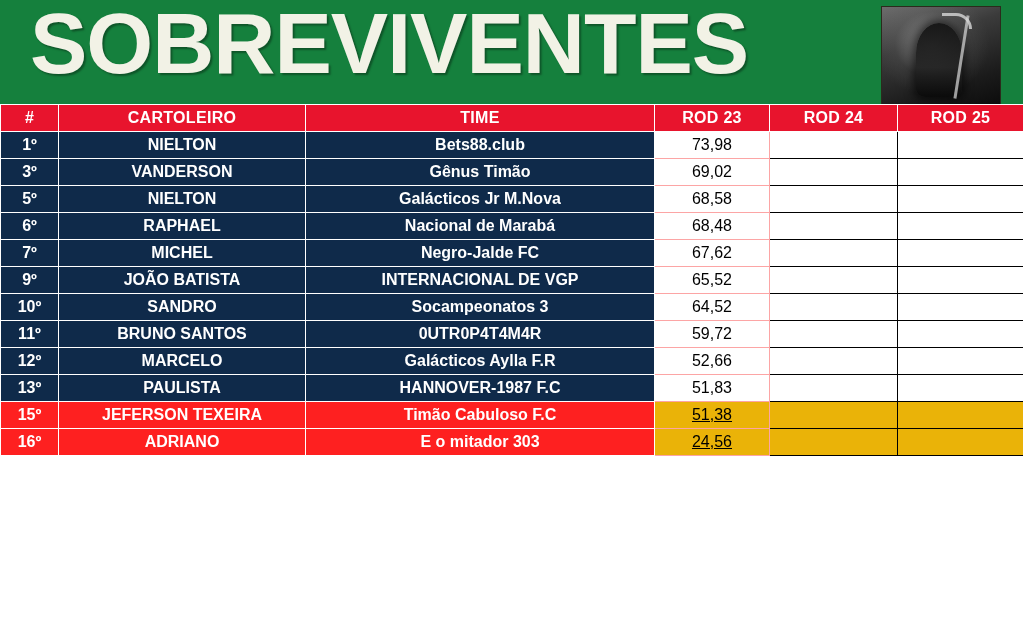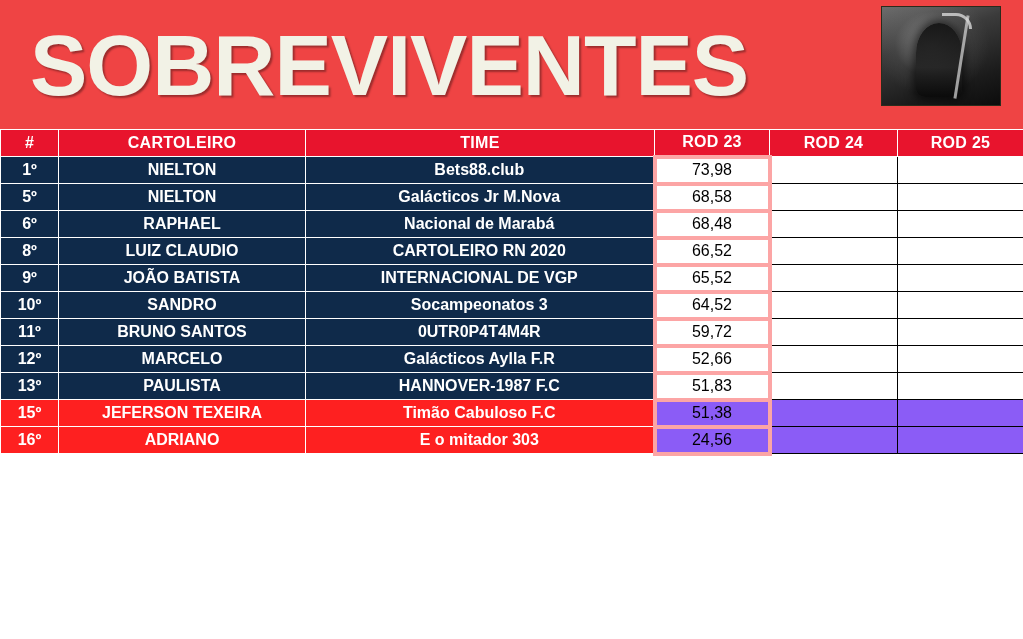--- a/index.html
+++ b/index.html
@@ -13,24 +13,23 @@
   #app {
     position: relative;
     width: 1023px;
     height: 639px;
     background: #ffffff;
   }
 
   
   .banner {
     position: relative;
-    height: 129px;
-    background: #ef4444;
+    height: 104px;
+    background: #15803d;
     display: flex;
-    align-items: center;
     overflow: hidden;
   }
   .banner-title {
     flex: 1 1 auto;
     color: #f2f2e6;
     font-size: 86px;
     font-weight: bold;
     letter-spacing: -1px;
     line-height: 1;
     padding-left: 30px;
@@ -105,30 +104,30 @@
     font-weight: bold;
     text-align: center;
     color: #ffffff;
     background: #0f2a4a;
     white-space: nowrap;
     overflow: hidden;
   }
   table.rank td.score {
     background: #ffffff;
     color: #000000;
-    border: 4px solid #fca5a5;
+    border: 1px solid #fca5a5;
     font-weight: normal;
     margin-left: 16px;
   }
   table.rank td.empty {
     background: #ffffff;
     border: 1px solid #000000;
   }
   tr.elim td { background: #fe2020; color: #ffffff; text-align: center; }
-  tr.elim td.score, tr.elim td.empty { background:#8b5cf6; color:#000; }
+  tr.elim td.score, tr.elim td.empty { background:#eab308; color:#000;text-decoration:underline; }
 </style>
 </head>
 <body>
 
 <div id="app">
 
   <div class="banner">
     <div class="banner-title">SOBREVIVENTES</div>
     <div class="banner-image">
       <div class="fig"></div>
@@ -159,40 +158,48 @@
     <tbody id="rank-body">
         <tr>
           <td>1º</td>
           <td>NIELTON</td>
           <td>Bets88.club</td>
           <td class="score">73,98</td>
           <td class="empty"></td>
           <td class="empty"></td>
         </tr>
         <tr>
+          <td>3º</td>
+          <td>VANDERSON</td>
+          <td>Gênus Timão</td>
+          <td class="score">69,02</td>
+          <td class="empty"></td>
+          <td class="empty"></td>
+        </tr>
+        <tr>
           <td>5º</td>
           <td>NIELTON</td>
           <td>Galácticos Jr M.Nova</td>
           <td class="score">68,58</td>
           <td class="empty"></td>
           <td class="empty"></td>
         </tr>
         <tr>
           <td>6º</td>
           <td>RAPHAEL</td>
           <td>Nacional de Marabá</td>
           <td class="score">68,48</td>
           <td class="empty"></td>
           <td class="empty"></td>
         </tr>
         <tr>
-          <td>8º</td>
-          <td>LUIZ CLAUDIO</td>
-          <td>CARTOLEIRO RN 2020</td>
-          <td class="score">66,52</td>
+          <td>7º</td>
+          <td>MICHEL</td>
+          <td>Negro-Jalde FC</td>
+          <td class="score">67,62</td>
           <td class="empty"></td>
           <td class="empty"></td>
         </tr>
         <tr>
           <td>9º</td>
           <td>JOÃO BATISTA</td>
           <td>INTERNACIONAL DE VGP</td>
           <td class="score">65,52</td>
           <td class="empty"></td>
           <td class="empty"></td>

